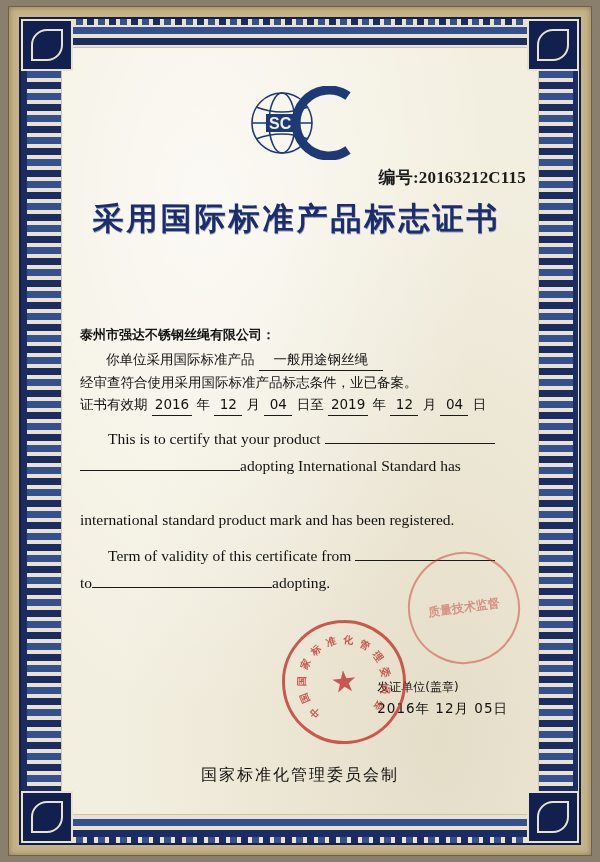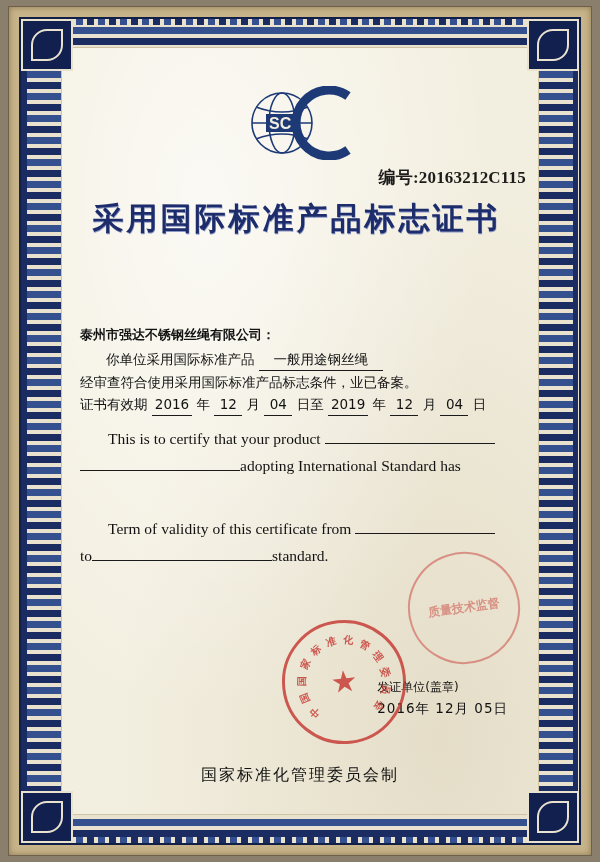--- a/index.html
+++ b/index.html
@@ -332,26 +332,27 @@
           <span>月</span>
           <span class="ul" style="min-width:22px">04</span>
           <span>日</span>
         </div>
 
         <div class="en-para">
           <span class="en-indent"></span><span>This is to certify that your product</span>
           <span class="blank" style="width:170px"></span><br>
           <span class="blank" style="width:160px"></span><span>adopting International Standard has</span><br>
           <br>
+          <span>international standard product mark and has been registered.</span>
         </div>
 
         <div class="en-para">
           <span class="en-indent"></span><span>Term of validity of this certificate from</span>
           <span class="blank" style="width:140px"></span><br>
-          <span>to</span><span class="blank" style="width:180px"></span><span>standard.</span>
+          <span>to</span><span class="blank" style="width:180px"></span><span>adopting.</span>
         </div>
       </div>
 
       <div class="sign-block">
         <div class="sign-org">发证单位(盖章)</div>
         <div class="sign-date">2016年  12月  05日</div>
       </div>
 
       <div class="seal seal-main">
         <div class="star">★</div>

